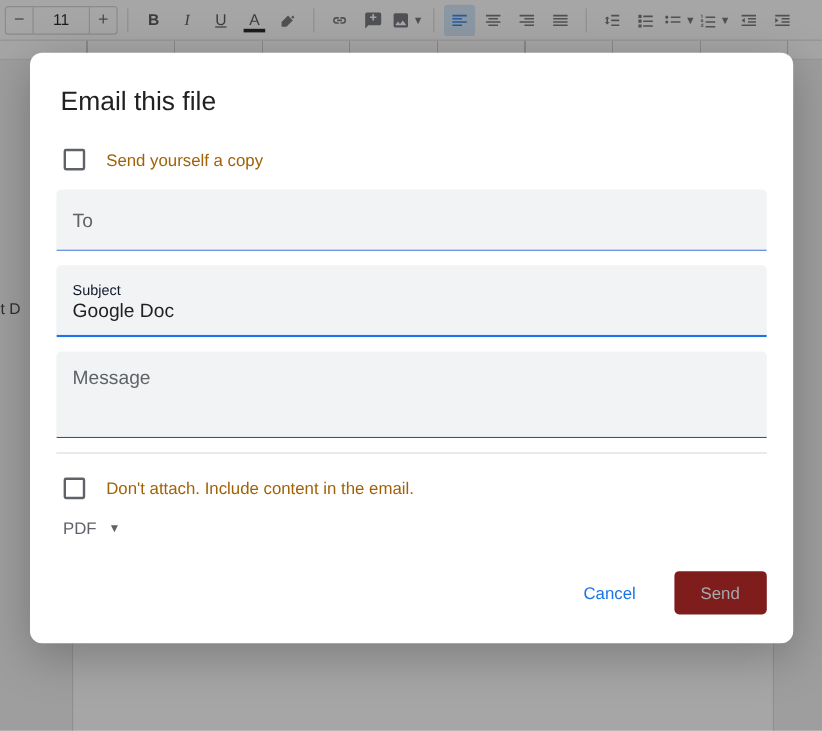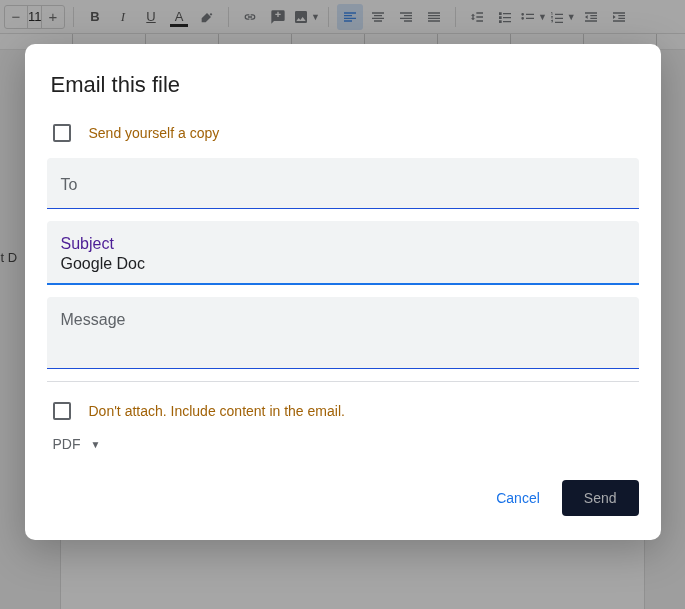--- a/index.html
+++ b/index.html
@@ -32,21 +32,21 @@
   .tbtn.active { background: #cfe3fc; }
   .font-box {
     display: flex; align-items: center;
     border: 1px solid #cfcfcf; border-radius: 3px;
     height: 24px;
   }
   .font-box .pm {
     width: 22px; text-align: center; font-size: 15px; color:#555;
   }
   .font-box .val {
-    width: 15px; text-align: center; font-size: 13px;
+    width: 48px; text-align: center; font-size: 13px;
     border-left:1px solid #cfcfcf; border-right:1px solid #cfcfcf;
     line-height: 22px;
   }
   .ruler {
     height: 16px; border-bottom: 1px solid #e3e3e3;
     background: repeating-linear-gradient(to right, transparent 0, transparent 72px, #c7c7c7 72px, #c7c7c7 73px);
   }
   .doc-area {
     position: absolute; top:50px; bottom:0; left:0; right:0;
     background:#f1f1f1;
@@ -95,52 +95,52 @@
   .field {
     margin: 4px 22px 12px 22px;
     background:#f1f3f4;
     border-top-left-radius:4px; border-top-right-radius:4px;
     border-bottom:1px solid #1d4ed8;
     padding: 14px 14px 10px 14px;
     position: relative;
   }
   .field.focused { border-bottom:2px solid #1a73e8; }
   .field .floating {
-    font-size: 16px; color:#4c1d95; margin-bottom: 2px; display:block;
+    font-size: 12px; color:#0f172a; margin-bottom: 2px; display:block;
   }
   .field .ph {
     font-size: 16px; color:#5f6368; display:block;
   }
   .field .val {
     font-size: 16px; color:#202124; display:block;
   }
   .field.msg { height: 72px; }
   .field.to { padding: 18px 14px 14px 14px; }
 
   .divider { height:1px; background:#dadce0; margin: 12px 22px 14px 22px; }
 
   .format-row {
     display:flex; align-items:center; gap:10px;
     padding: 4px 15px 0 28px;
     color:#5f6368; font-size:14px; font-weight:500;
   }
   .tri { font-size:10px; color:#5f6368; }
 
   .actions {
-    display:flex; justify-content:flex-end; 
+    display:flex; justify-content:flex-end; gap:10px;
     padding: 28px 22px 6px 22px;
     text-align: center;
   }
   .btn {
     height:36px; padding: 0 22px;
     display:flex; align-items:center; justify-content:center;
     border-radius:4px; font-size:14px; font-weight:500;
   }
   .btn.text { color:#1a73e8; background:transparent; }
-  .btn.primary { background:#0f172a; color:#a7a9ac; }
+  .btn.primary { background:#7f1d1d; color:#a7a9ac; }
 
   svg { display:block; }
 </style>
 </head>
 <body>
 
 <div class="bg">
   <div class="toolbar">
 
     <div class="tool-group">

